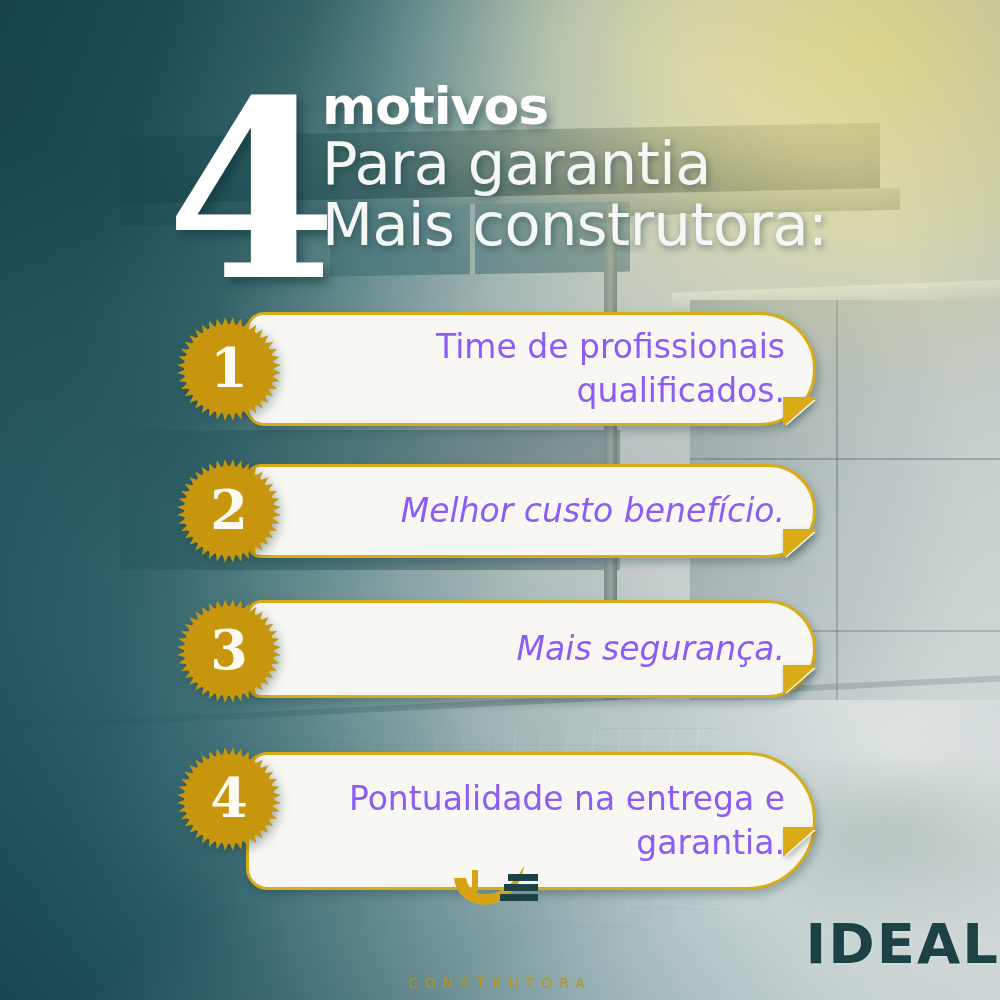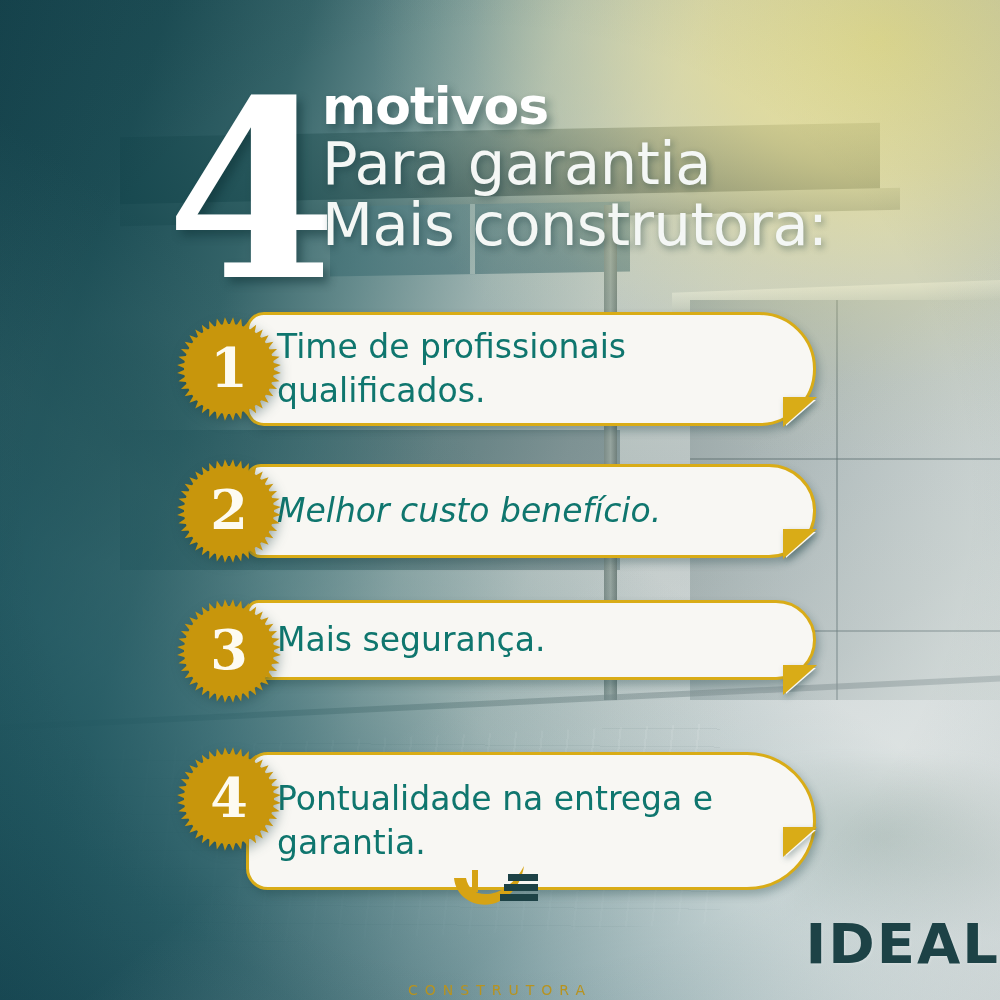--- a/index.html
+++ b/index.html
@@ -225,22 +225,22 @@
     box-shadow: 3px 5px 9px rgba(20,60,62,0.30);
     display: flex;
     align-items: center;
     justify-content: center;
     box-sizing: border-box;
   }
   .bubble-text {
     font-family: "DejaVu Sans", sans-serif;
     font-size: 33px;
     line-height: 1.32;
-    color: #0f766e;
-    text-align: left;
+    color: #8b5cf6;
+    text-align: right;
     padding: 0 28px;
     width: 100%;
     box-sizing: border-box;
   }
   
   .tail {
     position: absolute;
     width: 0; height: 0;
     border-left: 30px solid #f8f7f3;
     border-bottom: 26px solid transparent;
@@ -298,21 +298,21 @@
     color: #1d4246;
     line-height: 1;
     text-shadow: 1px 1px 3px rgba(255,255,255,0.25);
     text-align: right;
   }
   .logo-sub {
     font-family: "DejaVu Sans", sans-serif;
     font-size: 14px;
     letter-spacing: 7px;
     color: #b8931e;
-    margin-top: 10px;
+    margin-top: 3px;
   }
 </style>
 </head>
 <body>
 
 <div id="poster">
 
   <div class="bg-photo">
     <div class="bg-sky"></div>
     <div class="shrub"></div>
@@ -382,21 +382,21 @@
             <g id="teeth2">
                 <path d="M96.00,53.00L104.84,57.08L95.47,59.73L95.47,59.73L103.56,65.14L93.90,66.29L93.90,66.29L101.04,72.90L91.31,72.52L91.31,72.52L97.34,80.17L87.79,78.27L87.79,78.27L92.54,86.77L83.41,83.41L83.41,83.41L86.77,92.54L78.27,87.79L78.27,87.79L80.17,97.34L72.52,91.31L72.52,91.31L72.90,101.04L66.29,93.90L66.29,93.90L65.14,103.56L59.73,95.47L59.73,95.47L57.08,104.84L53.00,96.00L53.00,96.00L48.92,104.84L46.27,95.47L46.27,95.47L40.86,103.56L39.71,93.90L39.71,93.90L33.10,101.04L33.48,91.31L33.48,91.31L25.83,97.34L27.73,87.79L27.73,87.79L19.23,92.54L22.59,83.41L22.59,83.41L13.46,86.77L18.21,78.27L18.21,78.27L8.66,80.17L14.69,72.52L14.69,72.52L4.96,72.90L12.10,66.29L12.10,66.29L2.44,65.14L10.53,59.73L10.53,59.73L1.16,57.08L10.00,53.00L10.00,53.00L1.16,48.92L10.53,46.27L10.53,46.27L2.44,40.86L12.10,39.71L12.10,39.71L4.96,33.10L14.69,33.48L14.69,33.48L8.66,25.83L18.21,27.73L18.21,27.73L13.46,19.23L22.59,22.59L22.59,22.59L19.23,13.46L27.73,18.21L27.73,18.21L25.83,8.66L33.48,14.69L33.48,14.69L33.10,4.96L39.71,12.10L39.71,12.10L40.86,2.44L46.27,10.53L46.27,10.53L48.92,1.16L53.00,10.00L53.00,10.00L57.08,1.16L59.73,10.53L59.73,10.53L65.14,2.44L66.29,12.10L66.29,12.10L72.90,4.96L72.52,14.69L72.52,14.69L80.17,8.66L78.27,18.21L78.27,18.21L86.77,13.46L83.41,22.59L83.41,22.59L92.54,19.23L87.79,27.73L87.79,27.73L97.34,25.83L91.31,33.48L91.31,33.48L101.04,33.10L93.90,39.71L93.90,39.71L103.56,40.86L95.47,46.27L95.47,46.27L104.84,48.92L96.00,53.00Z" fill="#c8960c"></path>
               </g>
           </g>
         </svg>
         <div class="badge-num">2</div>
       </div>
     </div>
 
     <div class="row">
-      <div class="bubble" style="top:20px;height:80px;">
+      <div class="bubble" style="top:20px;height:98px;font-style:italic;">
         <div class="bubble-text">Mais segurança.</div>
       </div>
       <div class="tail" style="left:786px;top:88px;"></div>
       <div class="badge" style="left:176px;top:18px;">
         <svg viewBox="0 0 106 106" aria-hidden="true">
           <g fill="#c8960c">
             <circle cx="53" cy="53" r="45"></circle>
             <g id="teeth3">
                 <path d="M96.00,53.00L104.84,57.08L95.47,59.73L95.47,59.73L103.56,65.14L93.90,66.29L93.90,66.29L101.04,72.90L91.31,72.52L91.31,72.52L97.34,80.17L87.79,78.27L87.79,78.27L92.54,86.77L83.41,83.41L83.41,83.41L86.77,92.54L78.27,87.79L78.27,87.79L80.17,97.34L72.52,91.31L72.52,91.31L72.90,101.04L66.29,93.90L66.29,93.90L65.14,103.56L59.73,95.47L59.73,95.47L57.08,104.84L53.00,96.00L53.00,96.00L48.92,104.84L46.27,95.47L46.27,95.47L40.86,103.56L39.71,93.90L39.71,93.90L33.10,101.04L33.48,91.31L33.48,91.31L25.83,97.34L27.73,87.79L27.73,87.79L19.23,92.54L22.59,83.41L22.59,83.41L13.46,86.77L18.21,78.27L18.21,78.27L8.66,80.17L14.69,72.52L14.69,72.52L4.96,72.90L12.10,66.29L12.10,66.29L2.44,65.14L10.53,59.73L10.53,59.73L1.16,57.08L10.00,53.00L10.00,53.00L1.16,48.92L10.53,46.27L10.53,46.27L2.44,40.86L12.10,39.71L12.10,39.71L4.96,33.10L14.69,33.48L14.69,33.48L8.66,25.83L18.21,27.73L18.21,27.73L13.46,19.23L22.59,22.59L22.59,22.59L19.23,13.46L27.73,18.21L27.73,18.21L25.83,8.66L33.48,14.69L33.48,14.69L33.10,4.96L39.71,12.10L39.71,12.10L40.86,2.44L46.27,10.53L46.27,10.53L48.92,1.16L53.00,10.00L53.00,10.00L57.08,1.16L59.73,10.53L59.73,10.53L65.14,2.44L66.29,12.10L66.29,12.10L72.90,4.96L72.52,14.69L72.52,14.69L80.17,8.66L78.27,18.21L78.27,18.21L86.77,13.46L83.41,22.59L83.41,22.59L92.54,19.23L87.79,27.73L87.79,27.73L97.34,25.83L91.31,33.48L91.31,33.48L101.04,33.10L93.90,39.71L93.90,39.71L103.56,40.86L95.47,46.27L95.47,46.27L104.84,48.92L96.00,53.00Z" fill="#c8960c"></path>
               </g>

